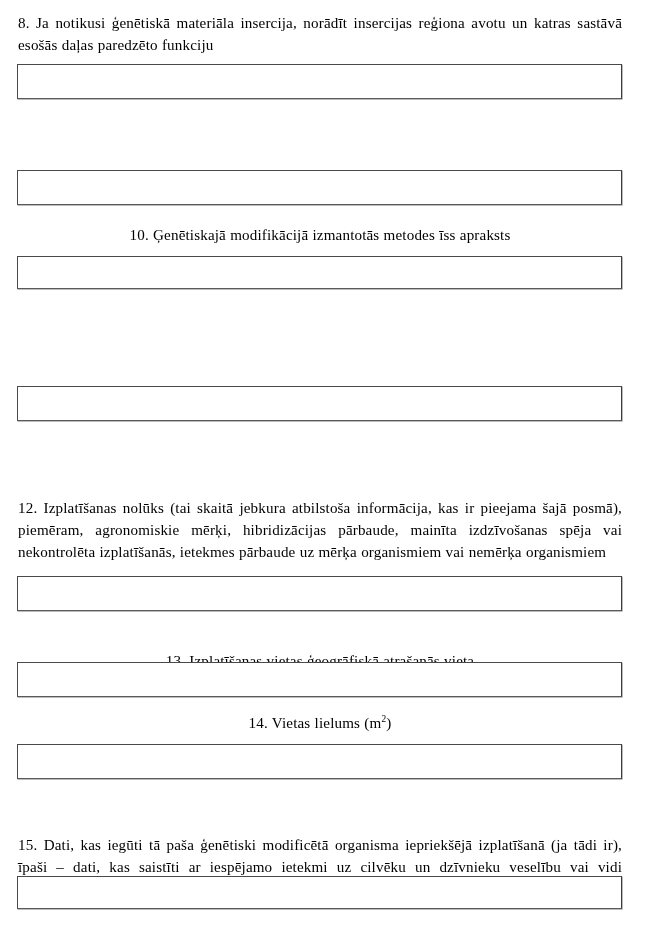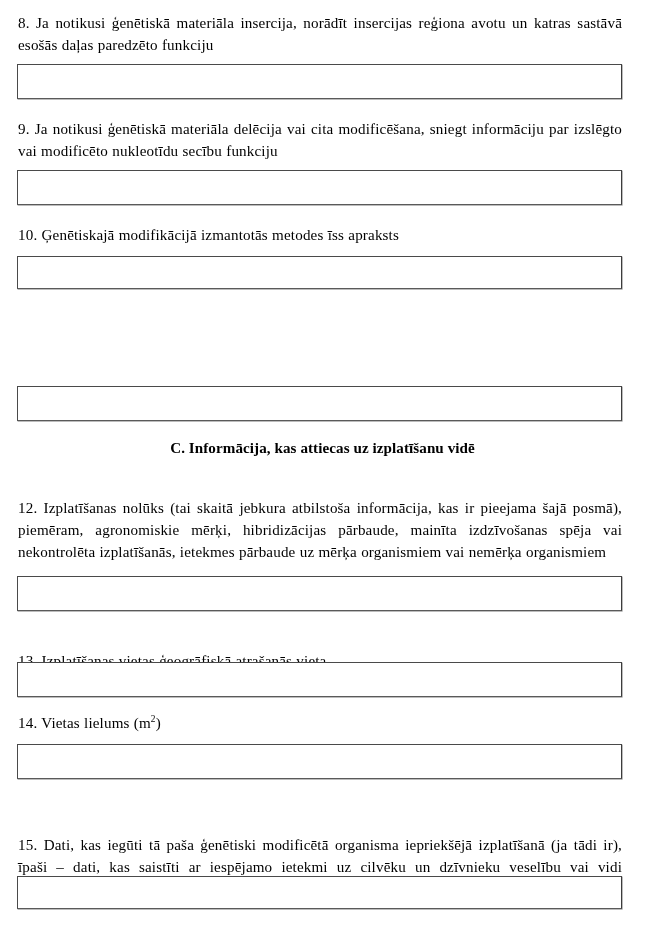--- a/index.html
+++ b/index.html
@@ -31,21 +31,21 @@
     width: 604px;
     font-size: 15.1px;
     line-height: 22px;
     text-align: justify;
     text-justify: inter-word;
     letter-spacing: 0.01em;
     word-spacing: 0.02em;
     margin: 0;
   }
   .q.left {
-    text-align: left;
+    text-align: center;
   }
   .q sup {
     font-size: 0.62em;
     vertical-align: super;
     line-height: 0;
   }
 
   
   .section-heading {
     position: absolute;
@@ -73,29 +73,27 @@
   }
 </style>
 </head>
 <body>
 
 <div class="page">
 
   <p class="q" style="top:12px;">8. Ja notikusi ģenētiskā materiāla insercija, norādīt insercijas reģiona avotu un katras sastāvā esošās daļas paredzēto funkciju</p>
   <div class="answer-box" style="top:64px;height:35px;"></div>
 
-  <p class="q" style="top:118px;">9. Ja notikusi ģenētiskā materiāla delēcija vai cita modificēšana, sniegt informāciju par izslēgto vai modificēto nukleotīdu secību funkciju</p>
   <div class="answer-box" style="top:170px;height:35px;"></div>
 
   <p class="q left" style="top:224px;">10. Ģenētiskajā modifikācijā izmantotās metodes īss apraksts</p>
   <div class="answer-box" style="top:256px;height:33px;"></div>
 
   <div class="answer-box" style="top:386px;height:35px;"></div>
 
-  <p class="section-heading" style="top:437px;">C. Informācija, kas attiecas uz izplatīšanu vidē</p>
 
   <p class="q" style="top:497px;">12. Izplatīšanas nolūks (tai skaitā jebkura atbilstoša informācija, kas ir pieejama šajā posmā), piemēram, agronomiskie mērķi, hibridizācijas pārbaude, mainīta izdzīvošanas spēja vai nekontrolēta izplatīšanās, ietekmes pārbaude uz mērķa organismiem vai  nemērķa organismiem</p>
   <div class="answer-box" style="top:576px;height:35px;"></div>
 
   <p class="q left" style="top:650px;">13. Izplatīšanas vietas ģeogrāfiskā atrašanās vieta</p>
   <div class="answer-box" style="top:662px;height:35px;"></div>
 
   <p class="q left" style="top:712px;"><span>14. Vietas lielums (m</span><sup>2</sup><span>)</span></p>
   <div class="answer-box" style="top:744px;height:35px;"></div>
 

